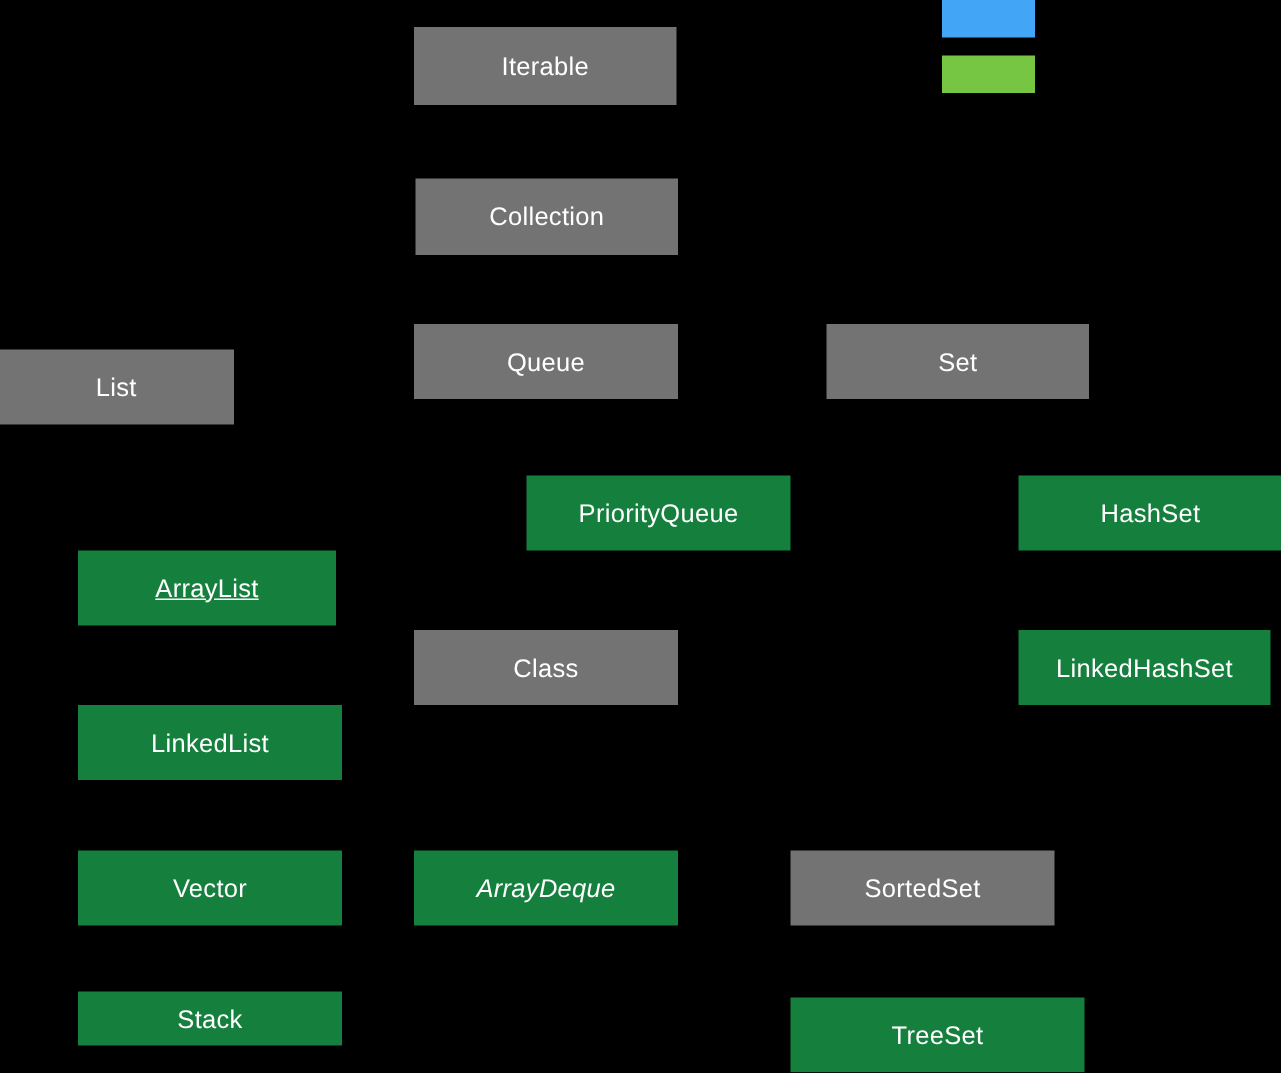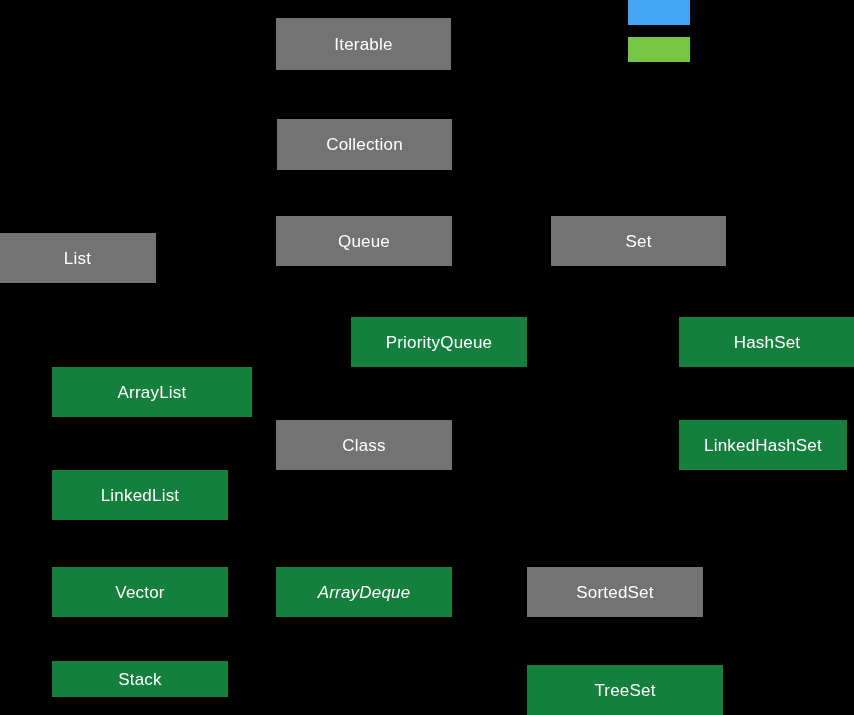--- a/index.html
+++ b/index.html
@@ -76,21 +76,21 @@
       <div class="edge" style="left: 615px; top: 617px; width: 2px; height: 48px;"></div>
     </div>
   <div id="node-layer">
       <div class="node iface" style="left: 276px; top: 18px; width: 175px; height: 52px;">Iterable</div>
       <div class="node iface" style="left: 277px; top: 119px; width: 175px; height: 51px;">Collection</div>
       <div class="node iface" style="left: -1px; top: 216px; width: 157px; height: 50px; margin-top: 17px;">List</div>
       <div class="node iface" style="left: 276px; top: 216px; width: 176px; height: 50px;">Queue</div>
       <div class="node iface" style="left: 551px; top: 216px; width: 175px; height: 50px;">Set</div>
       <div class="node klass" style="left: 351px; top: 317px; width: 176px; height: 50px;">PriorityQueue</div>
       <div class="node klass" style="left: 679px; top: 317px; width: 176px; height: 50px;">HashSet</div>
-      <div class="node klass" style="left: 52px; top: 367px; width: 200px; height: 50px;">ArrayList</div>
+      <div class="node klass" style="left: 52px; top: 367px; width: 172px; height: 50px; text-decoration: underline;">ArrayList</div>
       <div class="node iface" style="left: 276px; top: 420px; width: 176px; height: 50px;">Class</div>
       <div class="node klass" style="left: 679px; top: 420px; width: 168px; height: 50px;">LinkedHashSet</div>
       <div class="node klass" style="left: 52px; top: 470px; width: 176px; height: 50px; text-align: center;">LinkedList</div>
       <div class="node klass" style="left: 52px; top: 567px; width: 176px; height: 50px;">Vector</div>
       <div class="node klass" style="left: 276px; top: 567px; width: 176px; height: 50px; font-style: italic;">ArrayDeque</div>
       <div class="node iface" style="left: 527px; top: 567px; width: 176px; height: 50px;">SortedSet</div>
       <div class="node klass" style="left: 52px; top: 661px; width: 176px; height: 36px;">Stack</div>
       <div class="node klass" style="left: 527px; top: 665px; width: 196px; height: 50px;">TreeSet</div>
     </div>
   <div id="legend">

